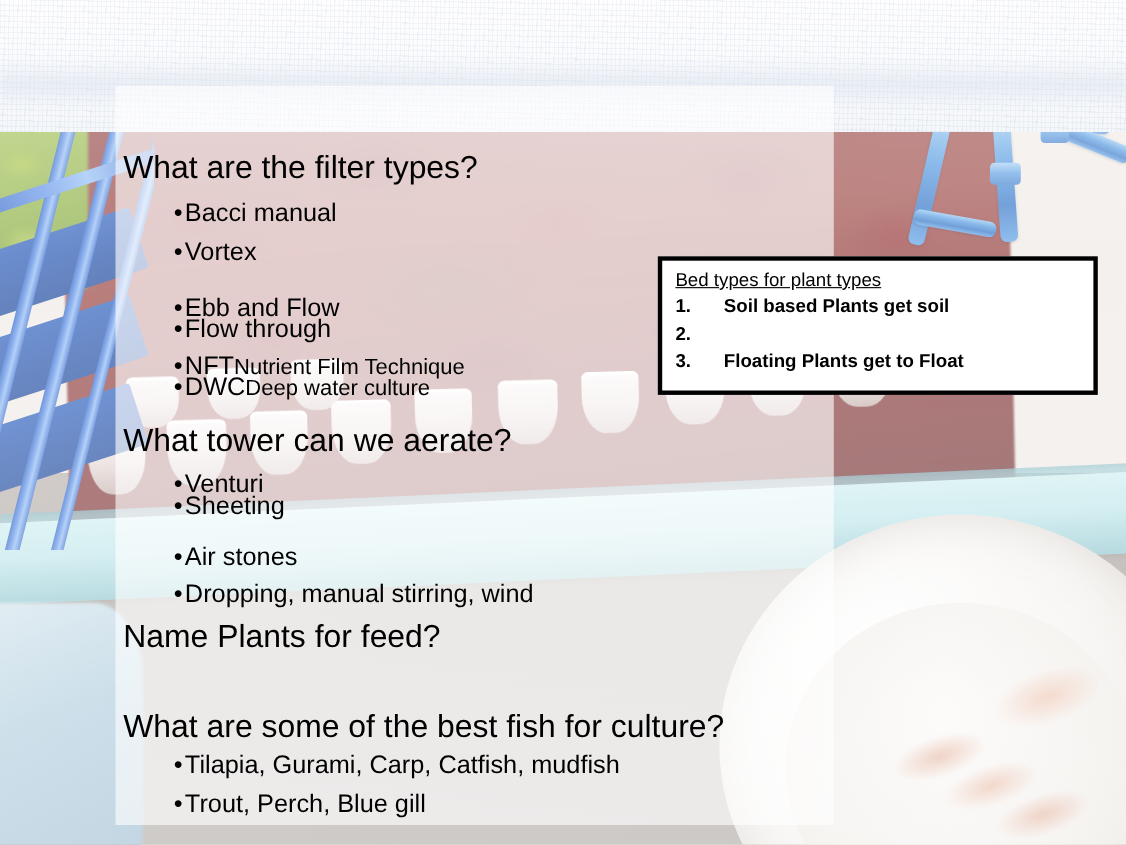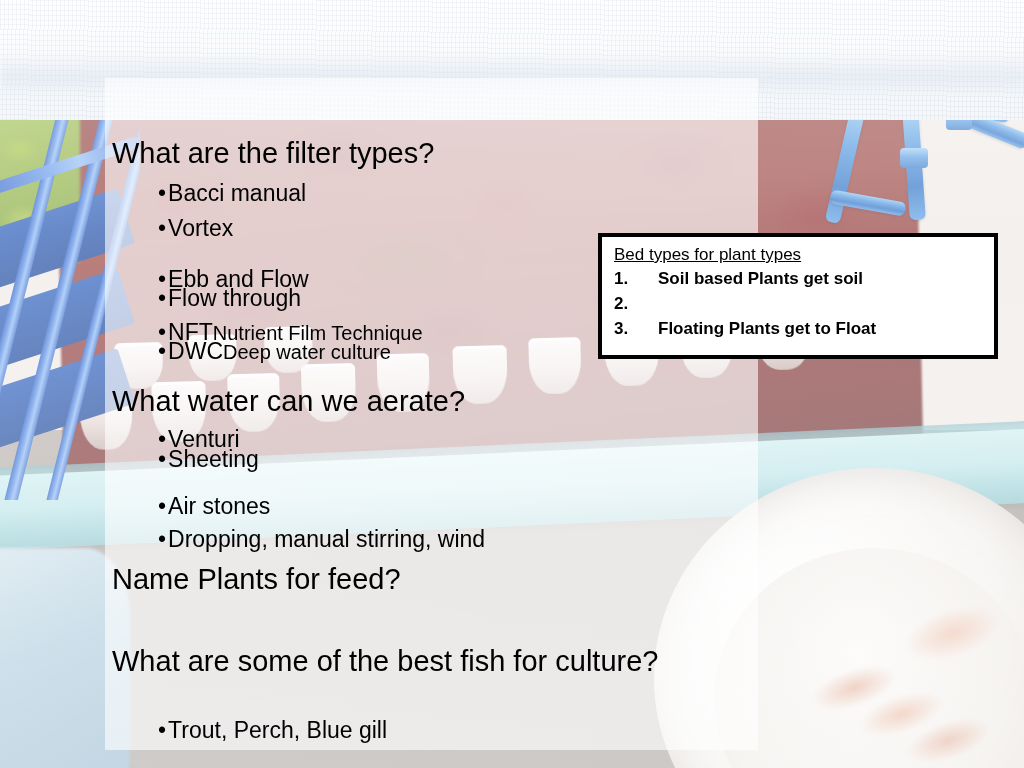--- a/index.html
+++ b/index.html
@@ -357,38 +357,41 @@
     <div class="bullet" style="top:283px;">
       <span class="dot">•</span><span>Flow through</span>
     </div>
     <div class="bullet" style="top:317px;">
       <span class="dot">•</span><span>NFT</span><span class="sub">Nutrient Film Technique</span>
     </div>
     <div class="bullet" style="top:336px;">
       <span class="dot">•</span><span>DWC</span><span class="sub">Deep water culture</span>
     </div>
 
-    <div class="q" style="top:383px;">What water can we aerate?</div>
+    <div class="q" style="top:383px;">What tower can we aerate?</div>
 
     <div class="bullet" style="top:424px;">
       <span class="dot">•</span><span>Venturi</span>
     </div>
     <div class="bullet" style="top:444px;">
       <span class="dot">•</span><span>Sheeting</span>
     </div>
     <div class="bullet" style="top:491px;">
       <span class="dot">•</span><span>Air stones</span>
     </div>
     <div class="bullet" style="top:524px;">
       <span class="dot">•</span><span>Dropping, manual stirring, wind</span>
     </div>
 
     <div class="q" style="top:561px;">Name Plants for feed?</div>
 
     <div class="q" style="top:643px;">What are some of the best fish for culture?</div>
+    <div class="bullet" style="top:680px;">
+      <span class="dot">•</span><span>Tilapia, Gurami, Carp, Catfish, mudfish</span>
+    </div>
     <div class="bullet" style="top:715px;">
       <span class="dot">•</span><span>Trout, Perch, Blue gill</span>
     </div>
   </div>
 
   <div class="callout">
     <div class="callout-title">Bed types for plant types</div>
     <ol class="callout-list">
       <li>
         <span class="num">1.</span>

